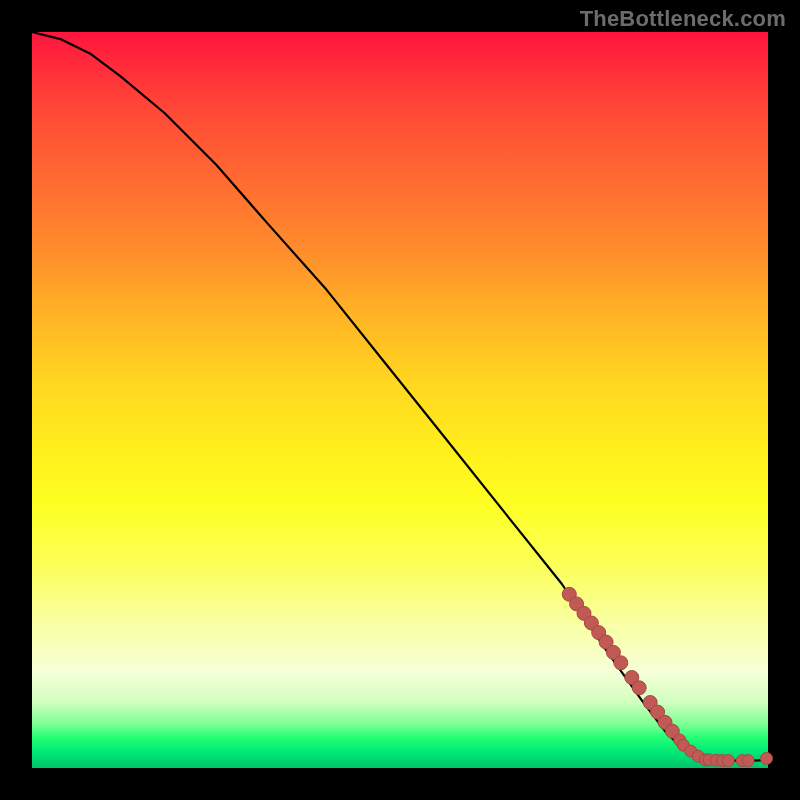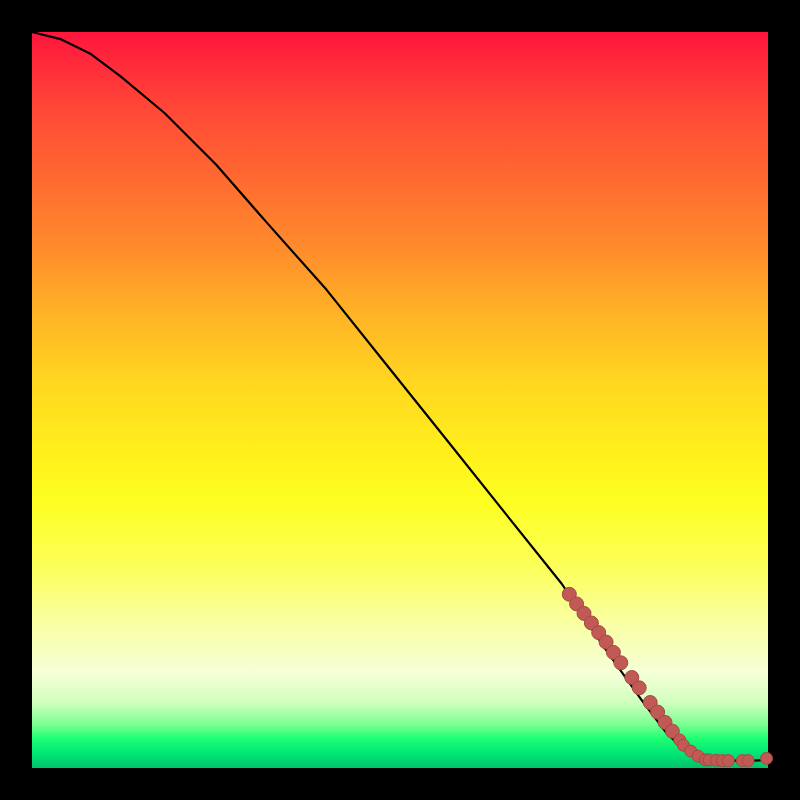--- a/index.html
+++ b/index.html
@@ -104,13 +104,14 @@
           <circle class="dot" cx="677.1" cy="727.9" r="6"></circle>
           <circle class="dot" cx="684.5" cy="728.3" r="6"></circle>
           <circle class="dot" cx="690.4" cy="728.6" r="6"></circle>
           <circle class="dot" cx="696.3" cy="728.6" r="6"></circle>
           <circle class="dot" cx="710.2" cy="728.6" r="6"></circle>
           <circle class="dot" cx="716.1" cy="728.6" r="6"></circle>
           <circle class="dot" cx="734.5" cy="726.4" r="6"></circle>
         </g>
     </svg>
   </div>
+  <div class="watermark">TheBottleneck.com</div>
 </div>
 
 </body></html>

